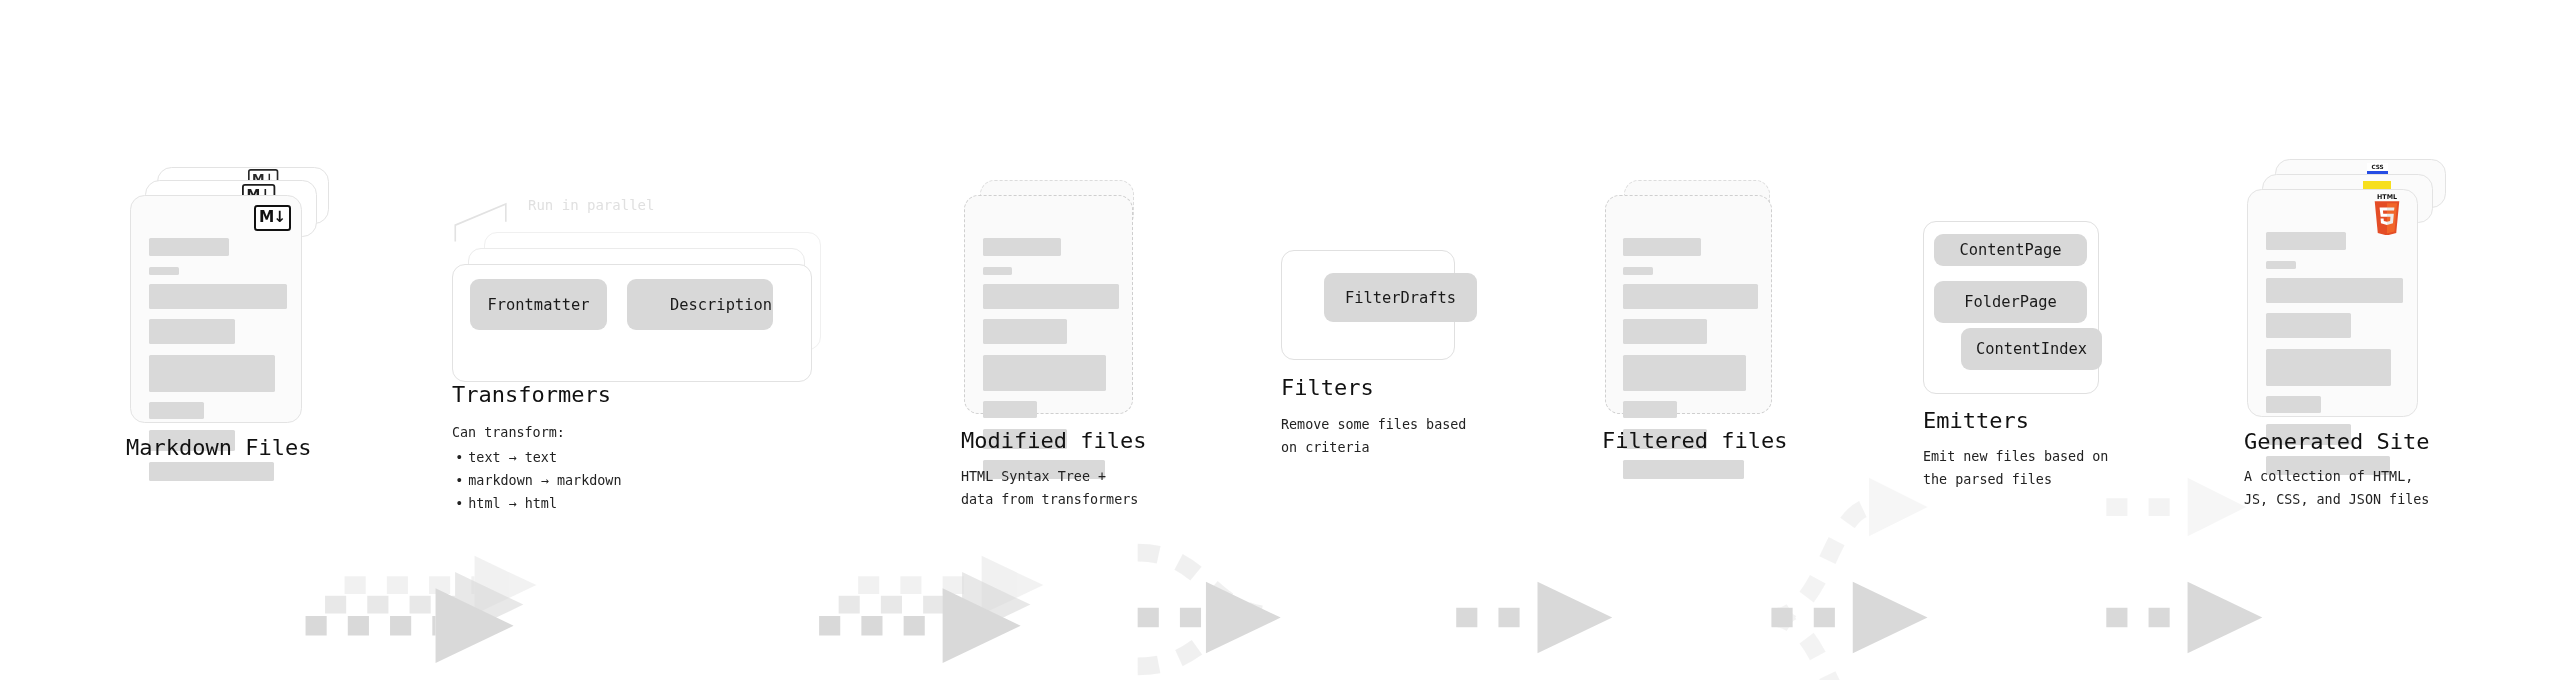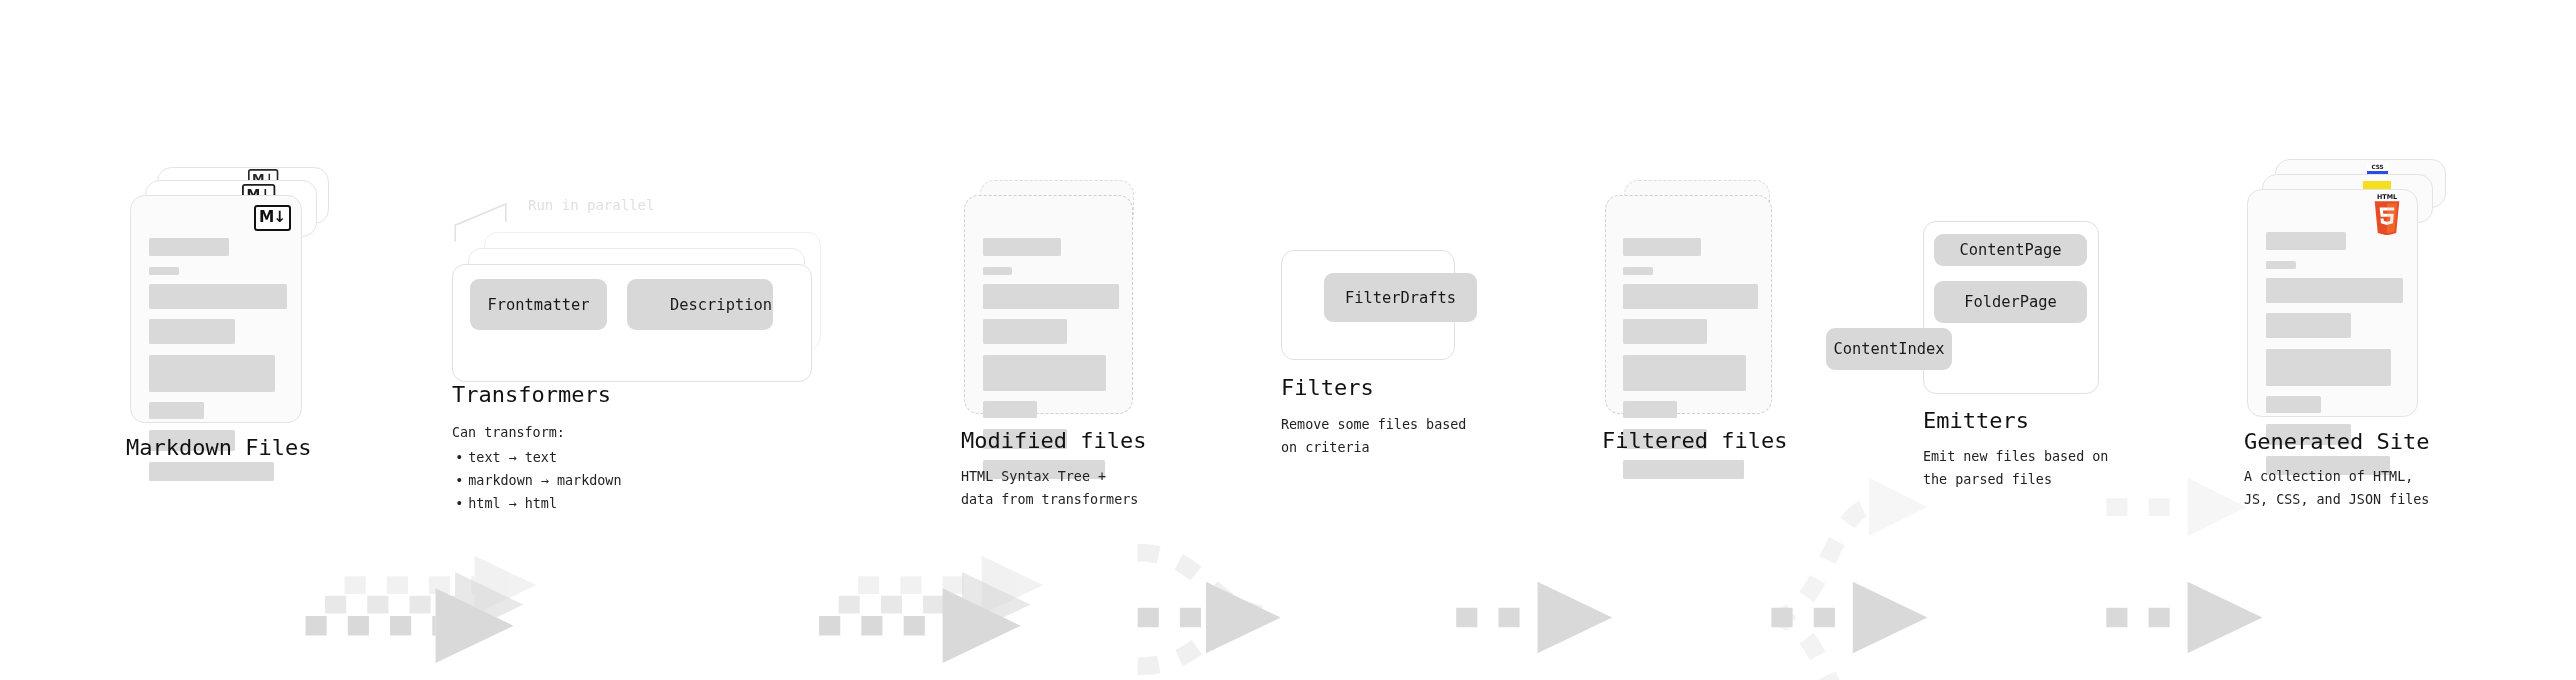--- a/index.html
+++ b/index.html
@@ -272,21 +272,21 @@
         <div class="bar" style="width:90%;height:18.7px;"></div>
       </div>
     </div>
     <div class="title" style="left:1602px;top:428px;">Filtered files</div>
   </div>
 
   <div>
     <div class="groupbox" style="left:1923px;top:221px;width:176px;height:173px;"></div>
     <div class="pill" style="left:1934px;top:234px;width:153px;height:32px;">ContentPage</div>
     <div class="pill" style="left:1934px;top:281px;width:153px;height:42px;">FolderPage</div>
-    <div class="pill" style="left:1826px;top:328px;width:126px;height:42px;">ContentIndex</div>
+    <div class="pill" style="left:1961px;top:328px;width:141px;height:42px;">ContentIndex</div>
     <div class="title" style="left:1923px;top:408px;">Emitters</div>
     <div class="subtitle" style="left:1923px;top:445px;">Emit new files based on
 the parsed files</div>
   </div>
 
   <div>
     <div class="doc" style="left:2275px;top:159px;width:171px;height:49px;"></div>
     <div class="badge css-badge" style="left:2367px;top:163px;">
       <span class="txt">CSS</span>
       <span class="bar2"></span>

